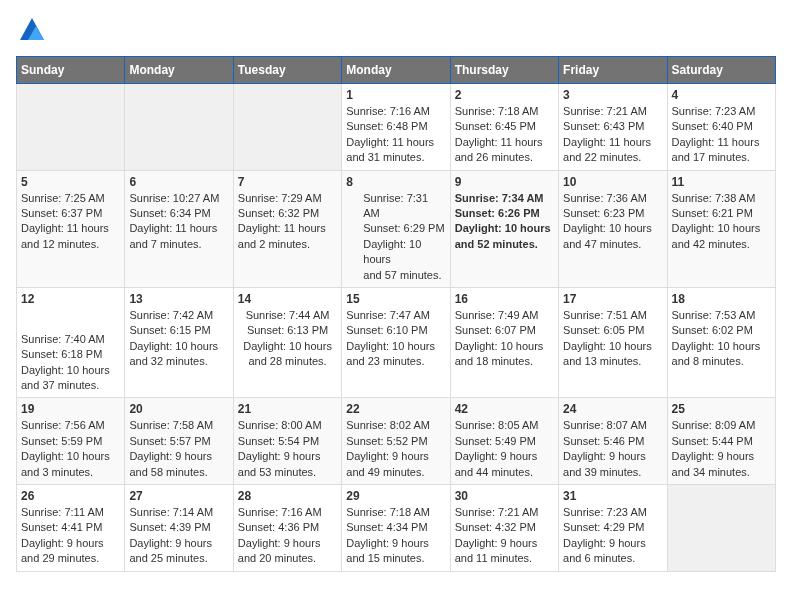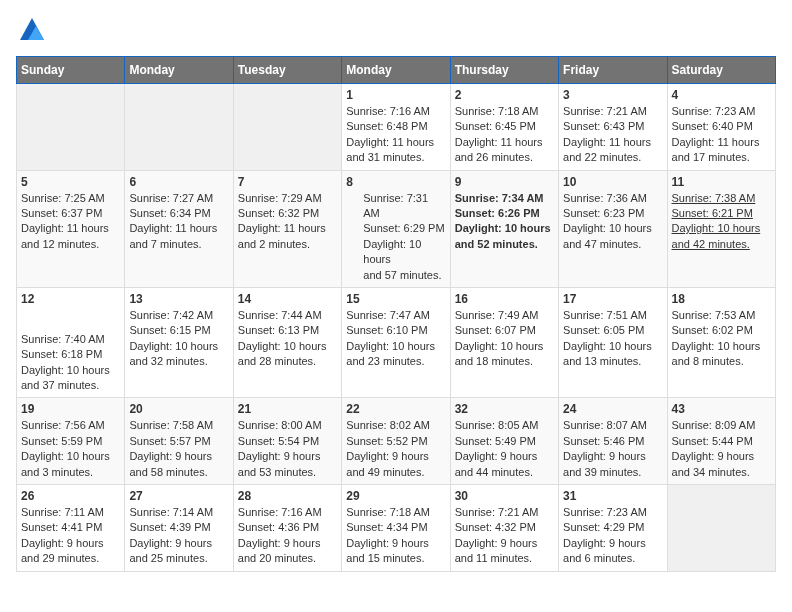--- a/index.html
+++ b/index.html
@@ -160,21 +160,21 @@
       <tr>
         <td>
           <div class="day-number">5</div>
           <div class="day-info" style="white-space: pre-line;">Sunrise: 7:25 AM
 Sunset: 6:37 PM
 Daylight: 11 hours
 and 12 minutes.</div>
         </td>
         <td>
           <div class="day-number">6</div>
-          <div class="day-info" style="white-space: pre-line;">Sunrise: 7:27 AM
+          <div class="day-info" style="white-space: pre-line;">Sunrise: 10:27 AM
 Sunset: 6:34 PM
 Daylight: 11 hours
 and 7 minutes.</div>
         </td>
         <td>
           <div class="day-number">7</div>
           <div class="day-info" style="white-space: pre-line;">Sunrise: 7:29 AM
 Sunset: 6:32 PM
 Daylight: 11 hours
 and 2 minutes.</div>
@@ -195,21 +195,21 @@
         </td>
         <td>
           <div class="day-number">10</div>
           <div class="day-info" style="white-space: pre-line;">Sunrise: 7:36 AM
 Sunset: 6:23 PM
 Daylight: 10 hours
 and 47 minutes.</div>
         </td>
         <td>
           <div class="day-number">11</div>
-          <div class="day-info" style="white-space: pre-line; text-decoration: underline;">Sunrise: 7:38 AM
+          <div class="day-info" style="white-space: pre-line;">Sunrise: 7:38 AM
 Sunset: 6:21 PM
 Daylight: 10 hours
 and 42 minutes.</div>
         </td>
       </tr>
       <tr>
         <td>
           <div class="day-number">12</div>
           <div class="day-info" style="white-space: pre-line; margin-top: 26px;">Sunrise: 7:40 AM
 Sunset: 6:18 PM
@@ -218,21 +218,21 @@
         </td>
         <td>
           <div class="day-number">13</div>
           <div class="day-info" style="white-space: pre-line;">Sunrise: 7:42 AM
 Sunset: 6:15 PM
 Daylight: 10 hours
 and 32 minutes.</div>
         </td>
         <td>
           <div class="day-number">14</div>
-          <div class="day-info" style="white-space: pre-line;">Sunrise: 7:44 AM
+          <div class="day-info" style="white-space: pre-line; text-align: center;">Sunrise: 7:44 AM
 Sunset: 6:13 PM
 Daylight: 10 hours
 and 28 minutes.</div>
         </td>
         <td>
           <div class="day-number">15</div>
           <div class="day-info" style="white-space: pre-line;">Sunrise: 7:47 AM
 Sunset: 6:10 PM
 Daylight: 10 hours
 and 23 minutes.</div>
@@ -282,35 +282,35 @@
 and 53 minutes.</div>
         </td>
         <td>
           <div class="day-number">22</div>
           <div class="day-info" style="white-space: pre-line;">Sunrise: 8:02 AM
 Sunset: 5:52 PM
 Daylight: 9 hours
 and 49 minutes.</div>
         </td>
         <td>
-          <div class="day-number">32</div>
+          <div class="day-number">42</div>
           <div class="day-info" style="white-space: pre-line;">Sunrise: 8:05 AM
 Sunset: 5:49 PM
 Daylight: 9 hours
 and 44 minutes.</div>
         </td>
         <td>
           <div class="day-number">24</div>
           <div class="day-info" style="white-space: pre-line;">Sunrise: 8:07 AM
 Sunset: 5:46 PM
 Daylight: 9 hours
 and 39 minutes.</div>
         </td>
         <td>
-          <div class="day-number">43</div>
+          <div class="day-number">25</div>
           <div class="day-info" style="white-space: pre-line;">Sunrise: 8:09 AM
 Sunset: 5:44 PM
 Daylight: 9 hours
 and 34 minutes.</div>
         </td>
       </tr>
       <tr>
         <td>
           <div class="day-number">26</div>
           <div class="day-info" style="white-space: pre-line;">Sunrise: 7:11 AM

